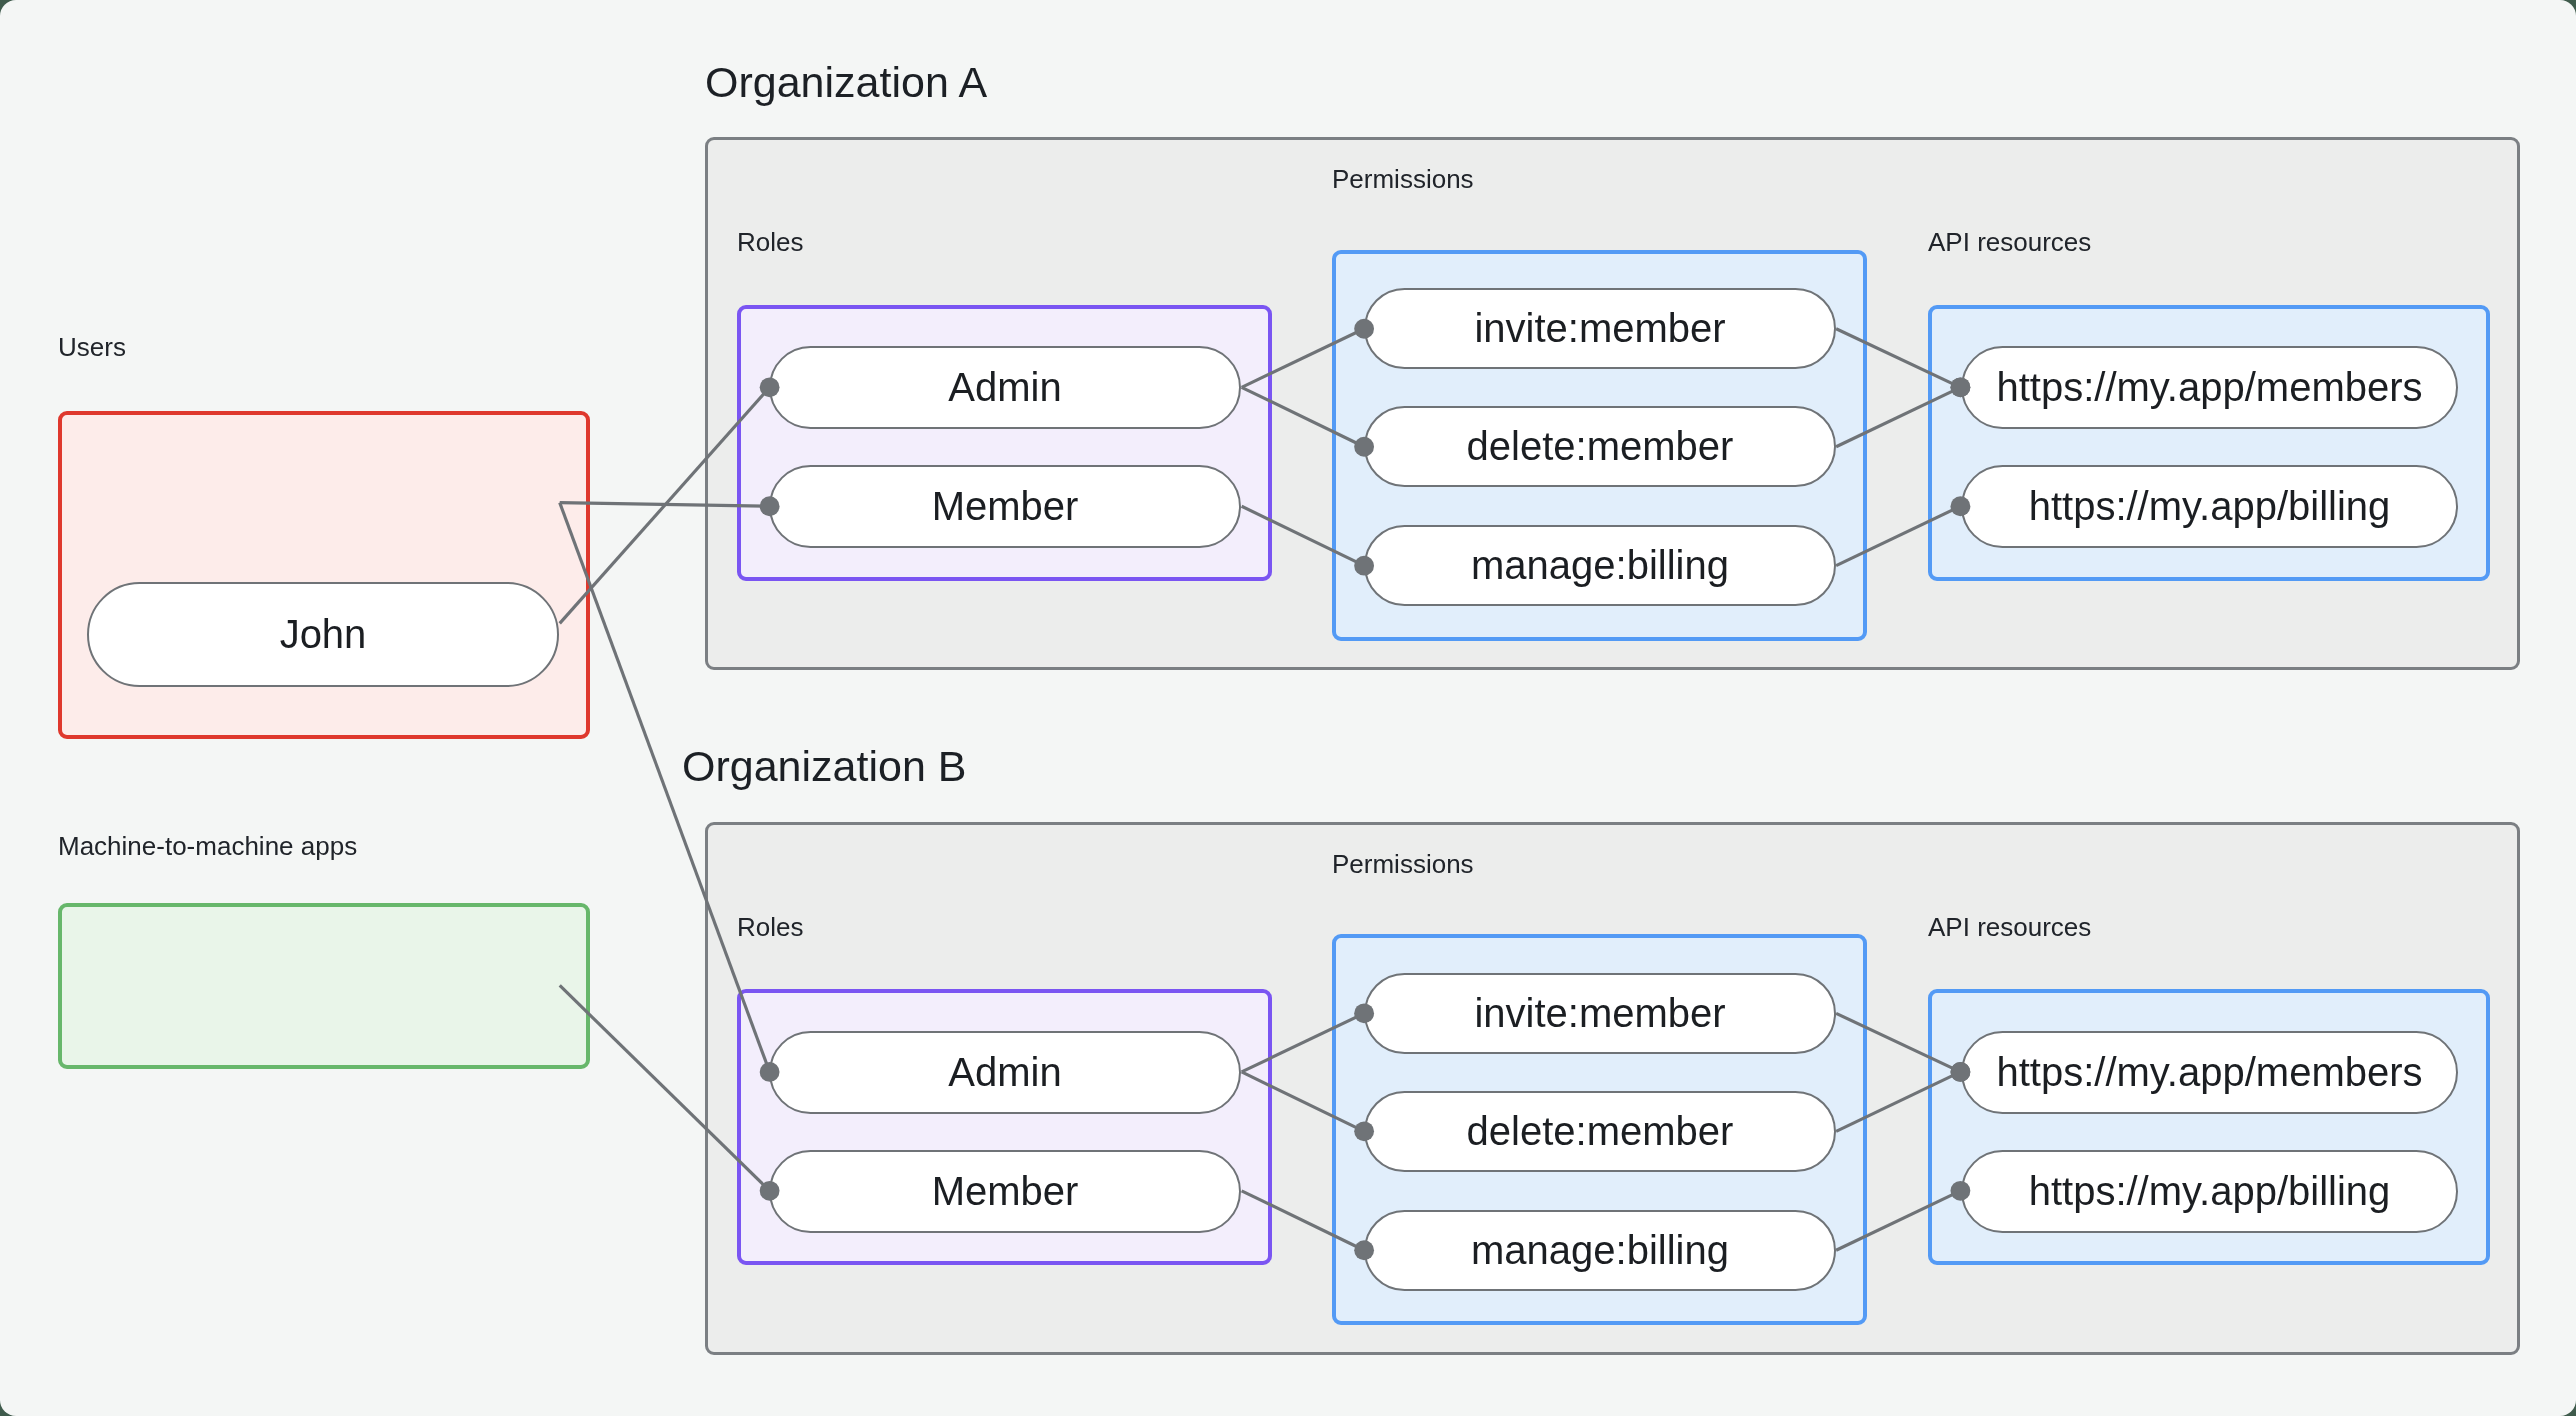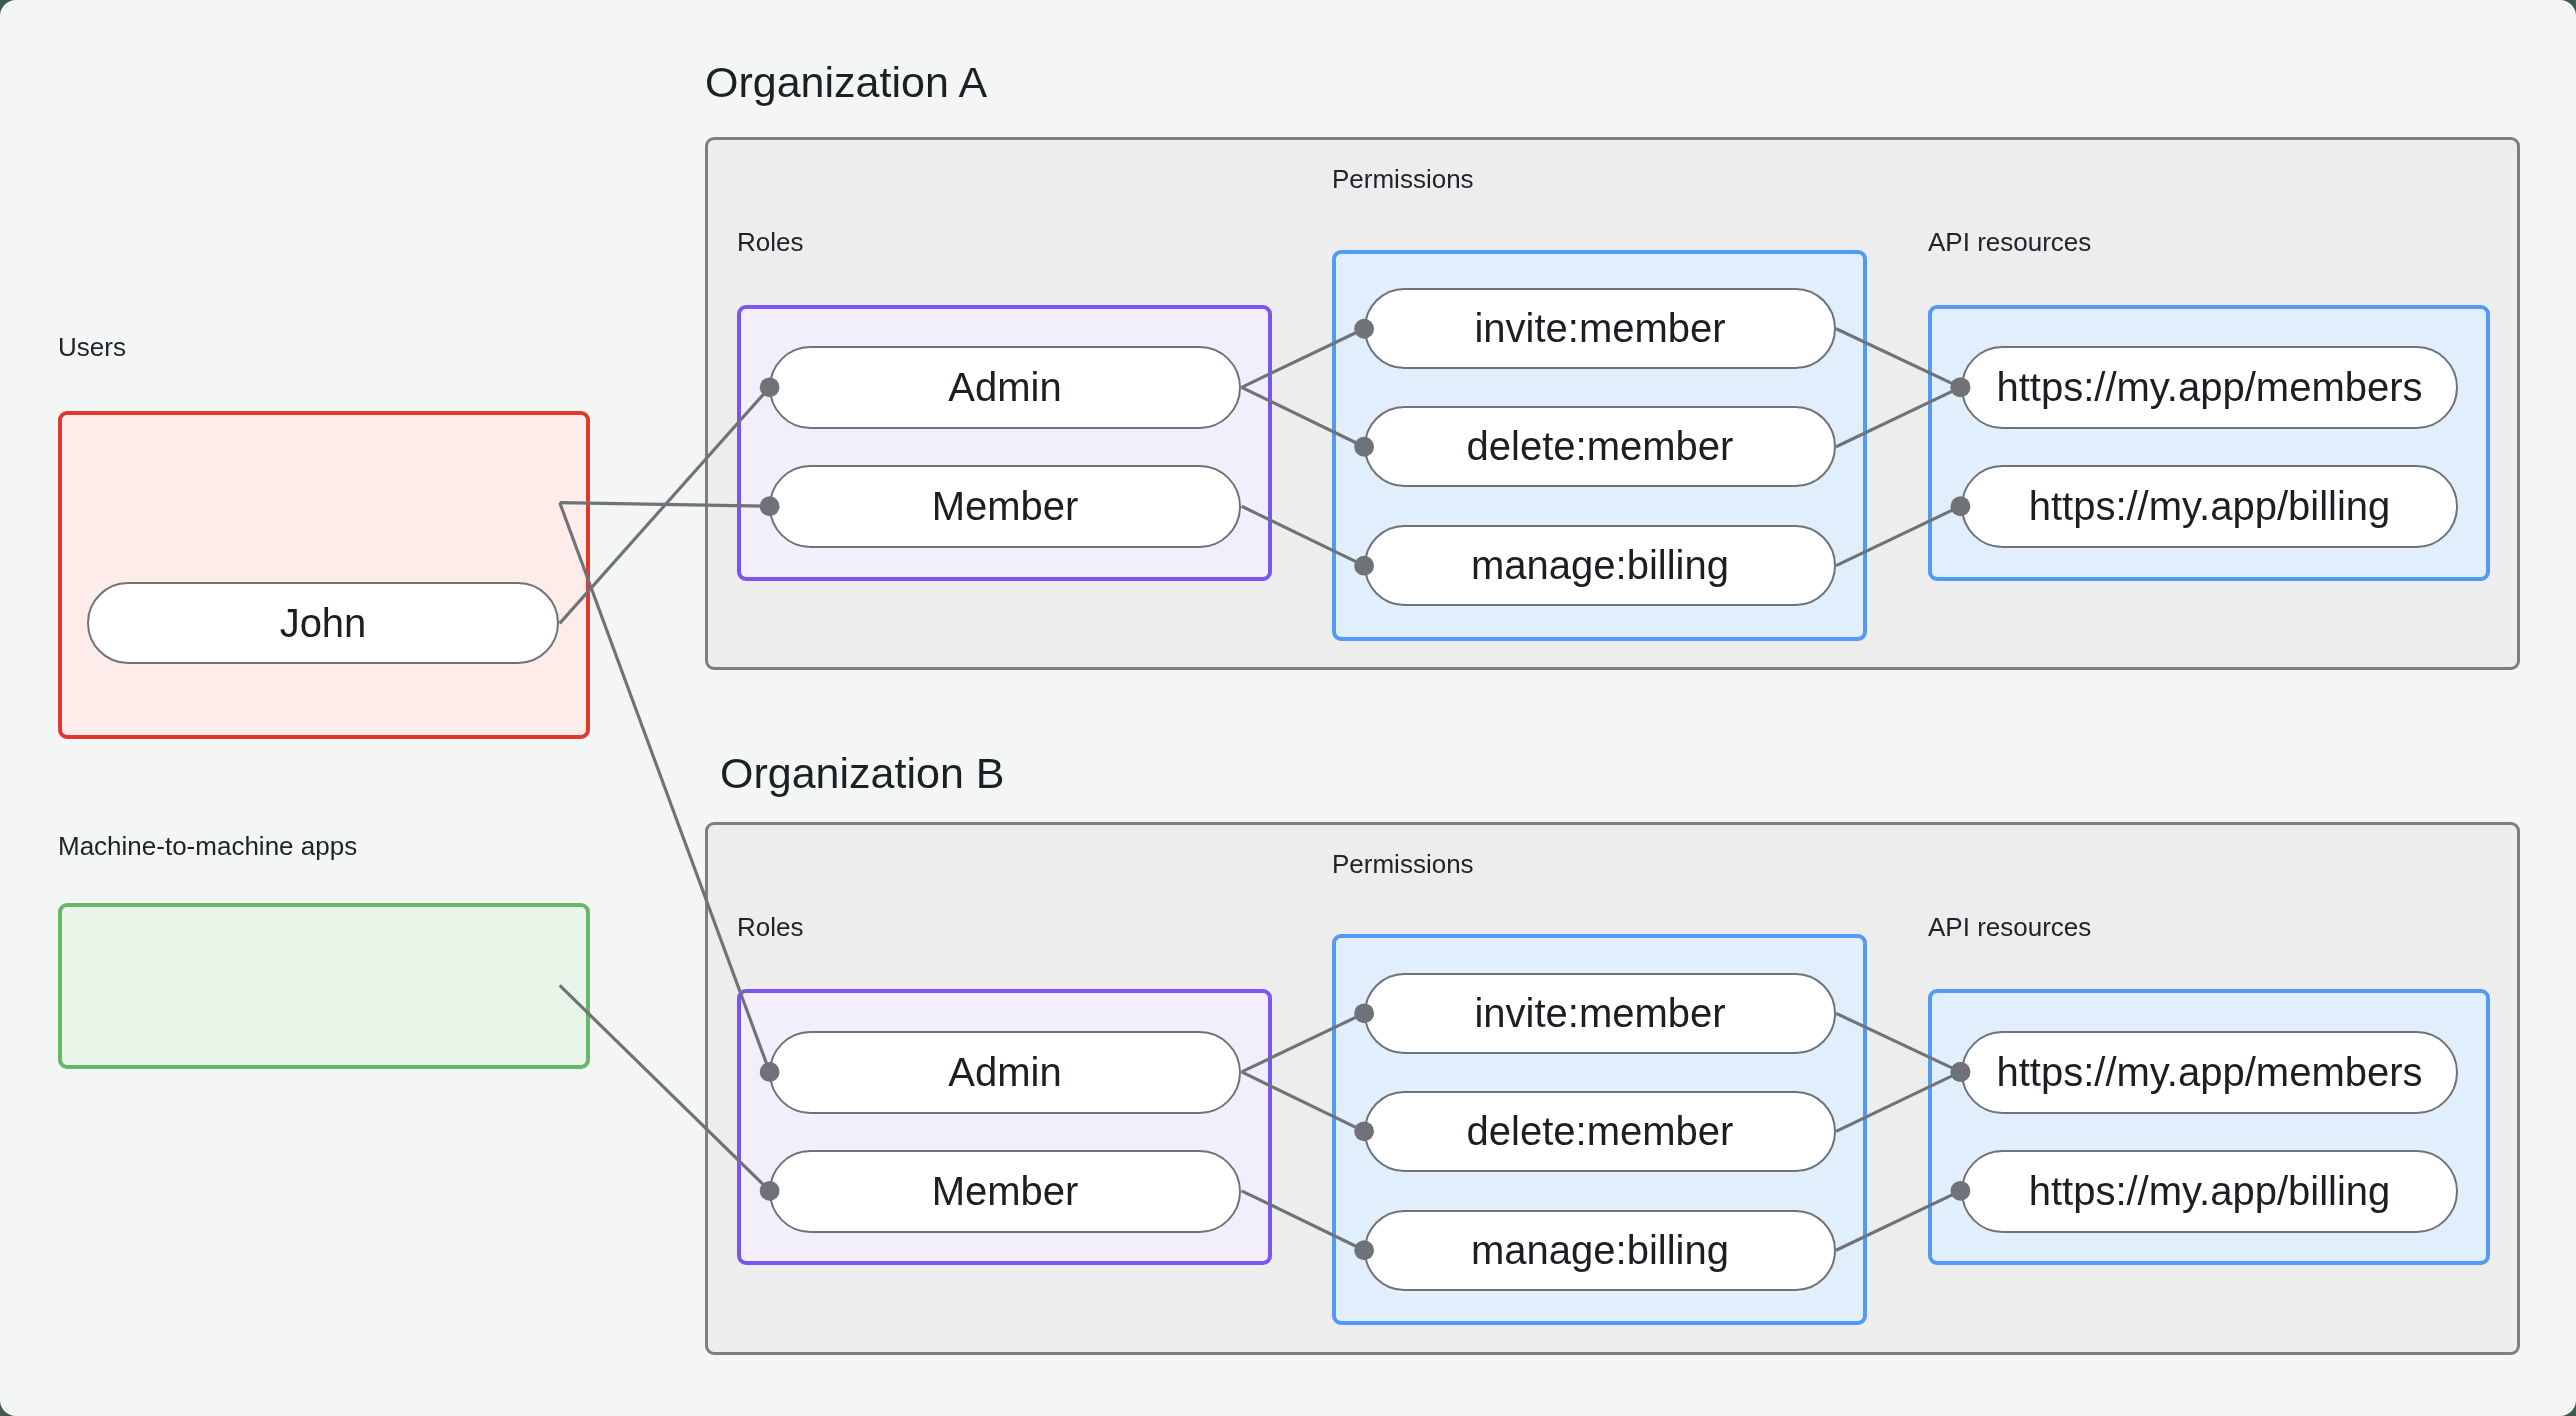--- a/index.html
+++ b/index.html
@@ -66,21 +66,21 @@
     pointer-events: none;
   }
 </style>
 </head>
 <body>
 
 <div class="canvas">
 
   <div class="section-label" style="left:58px; top:332px;">Users</div>
   <div class="box users-box" style="left:58px; top:411px; width:532px; height:328px;"></div>
-  <div class="pill" style="left:87px; top:582px; width:472px; height:82px;">John</div>
+  <div class="pill" style="left:87px; top:582px; width:472px; height:105px;">John</div>
 
   <div class="section-label" style="left:58px; top:831px;">Machine-to-machine apps</div>
   <div class="box m2m-box" style="left:58px; top:903px; width:532px; height:166px;"></div>
 
   <div class="org-title" style="left:705px; top:58px;">Organization A</div>
   <div class="box org-box" style="left:705px; top:137px; width:1815px; height:533px;"></div>
 
   <div class="section-label" style="left:737px; top:227px;">Roles</div>
   <div class="box roles-box" style="left:737px; top:305px; width:535px; height:276px;"></div>
   <div class="pill" style="left:769px; top:346px; width:472px; height:83px;">Admin</div>
@@ -90,21 +90,21 @@
   <div class="box blue-box" style="left:1332px; top:250px; width:535px; height:391px;"></div>
   <div class="pill" style="left:1364px; top:288px; width:472px; height:81px;">invite:member</div>
   <div class="pill" style="left:1364px; top:406px; width:472px; height:81px;">delete:member</div>
   <div class="pill" style="left:1364px; top:525px; width:472px; height:81px;">manage:billing</div>
 
   <div class="section-label" style="left:1928px; top:227px;">API resources</div>
   <div class="box blue-box" style="left:1928px; top:305px; width:562px; height:276px;"></div>
   <div class="pill" style="left:1961px; top:346px; width:497px; height:83px;">https://my.app/members</div>
   <div class="pill" style="left:1961px; top:465px; width:497px; height:83px;">https://my.app/billing</div>
 
-  <div class="org-title" style="left:720px; top:742px;margin-top:7px;">Organization B</div>
+  <div class="org-title" style="left:682px; top:742px;">Organization B</div>
   <div class="box org-box" style="left:705px; top:822px; width:1815px; height:533px;"></div>
 
   <div class="section-label" style="left:737px; top:912px;">Roles</div>
   <div class="box roles-box" style="left:737px; top:989px; width:535px; height:276px;"></div>
   <div class="pill" style="left:769px; top:1031px; width:472px; height:83px;">Admin</div>
   <div class="pill" style="left:769px; top:1150px; width:472px; height:83px;">Member</div>
 
   <div class="section-label" style="left:1332px; top:849px;">Permissions</div>
   <div class="box blue-box" style="left:1332px; top:934px; width:535px; height:391px;"></div>
   <div class="pill" style="left:1364px; top:973px; width:472px; height:81px;">invite:member</div>

